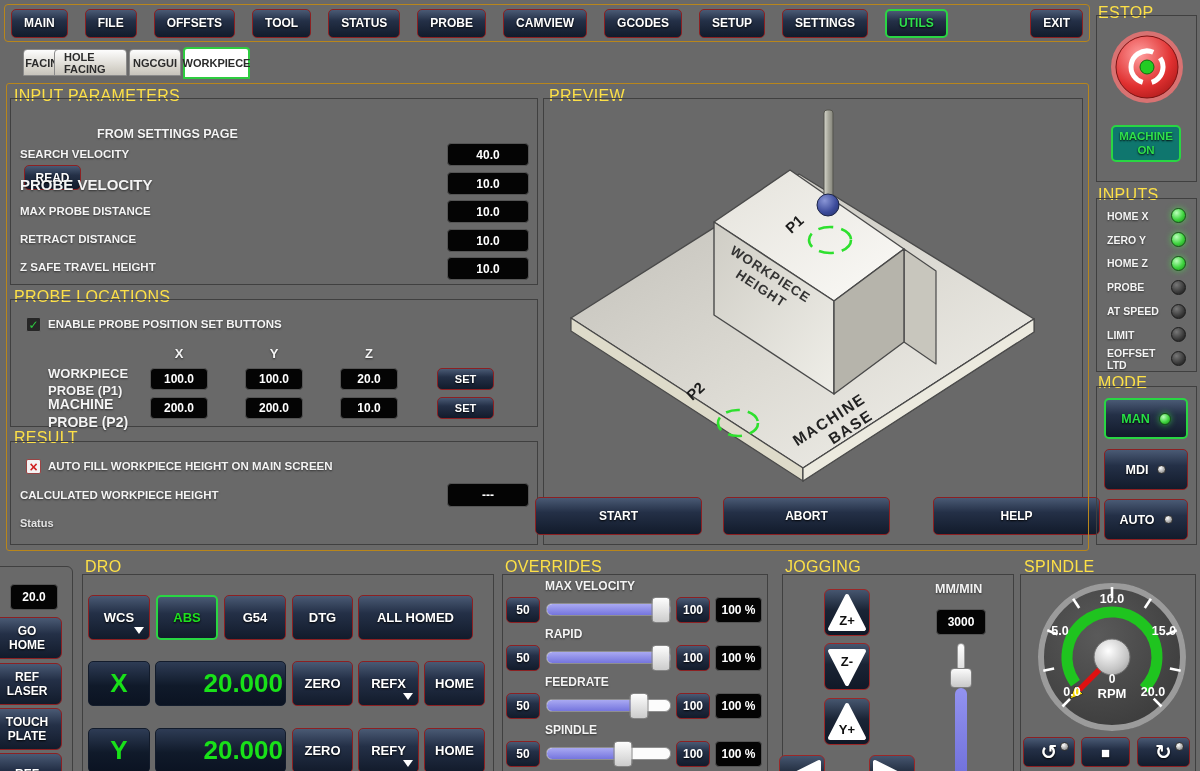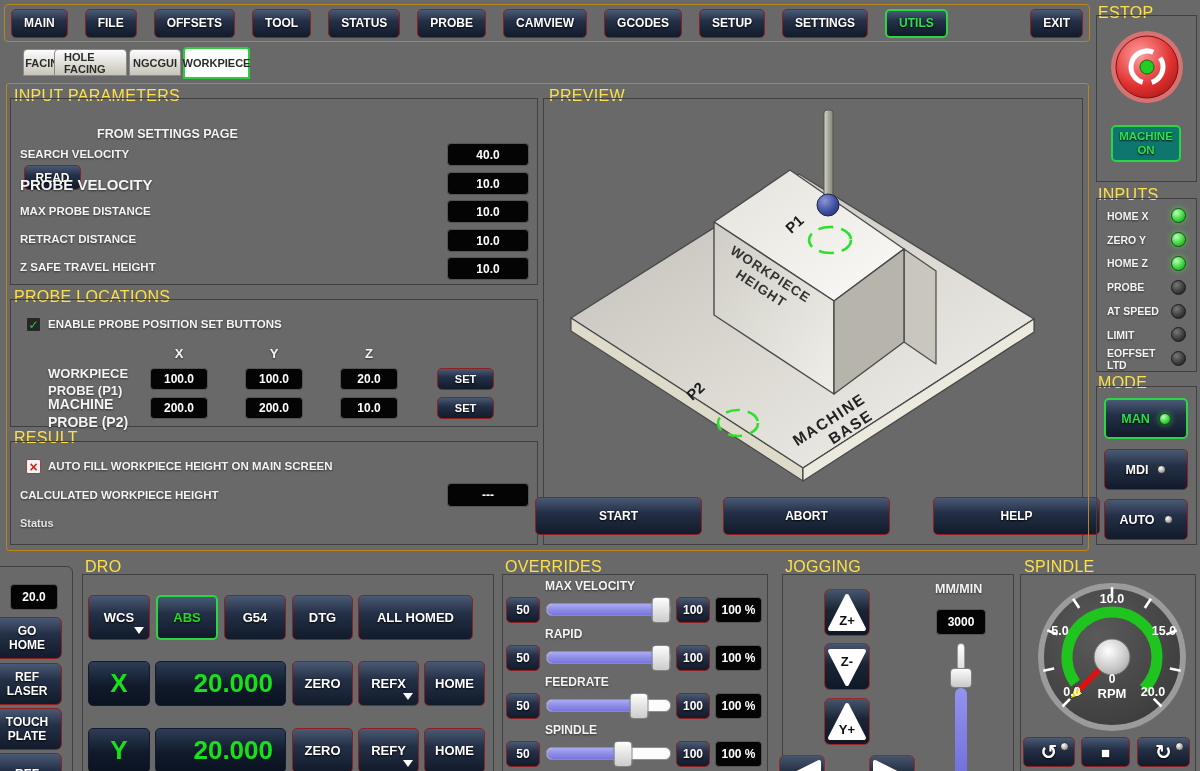--- a/index.html
+++ b/index.html
@@ -54,21 +54,21 @@
   .modebtn .led { width:12px; height:12px; }
 
   
   .drotab { font-size:13px; }
   .drotab.sel { border:2px solid #29d643; color:#1fe01f; }
   .dd { position:absolute; right:5px; bottom:5px; width:0; height:0;
         border-left:5.5px solid transparent; border-right:5.5px solid transparent; border-top:7px solid #fff; }
   .drotile { position:absolute; display:flex; align-items:center; justify-content:center;
              background:linear-gradient(180deg,#33415c,#15203244 0,#2e3c55 0%,#101a2a 55%,#0b1322);
              border:1px solid #131c2c; border-radius:5px; color:#19e119; font-size:26px; font-weight:bold; }
-  .droval { justify-content:flex-end; padding-right:12px; }
+  .droval { justify-content:flex-end; padding-right:2px; }
 
   
   .sl-track { position:absolute; height:13px; background:#fcfcfc; border:1px solid #8f8f8f; border-radius:6px; }
   .sl-fill { position:absolute; left:0; top:0; bottom:0; background:linear-gradient(180deg,#a9a9f2,#7575de); border-radius:6px; }
   .sl-handle { position:absolute; top:-7px; width:19px; height:26px; background:linear-gradient(180deg,#fdfdfd,#cccccc);
                border:1px solid #858585; border-radius:4px; transform:translateX(-50%); }
   .ovr-small { font-size:12px; }
 
   
   .jogbtn { position:absolute; width:46px; height:47px; display:flex; align-items:center; justify-content:center;

